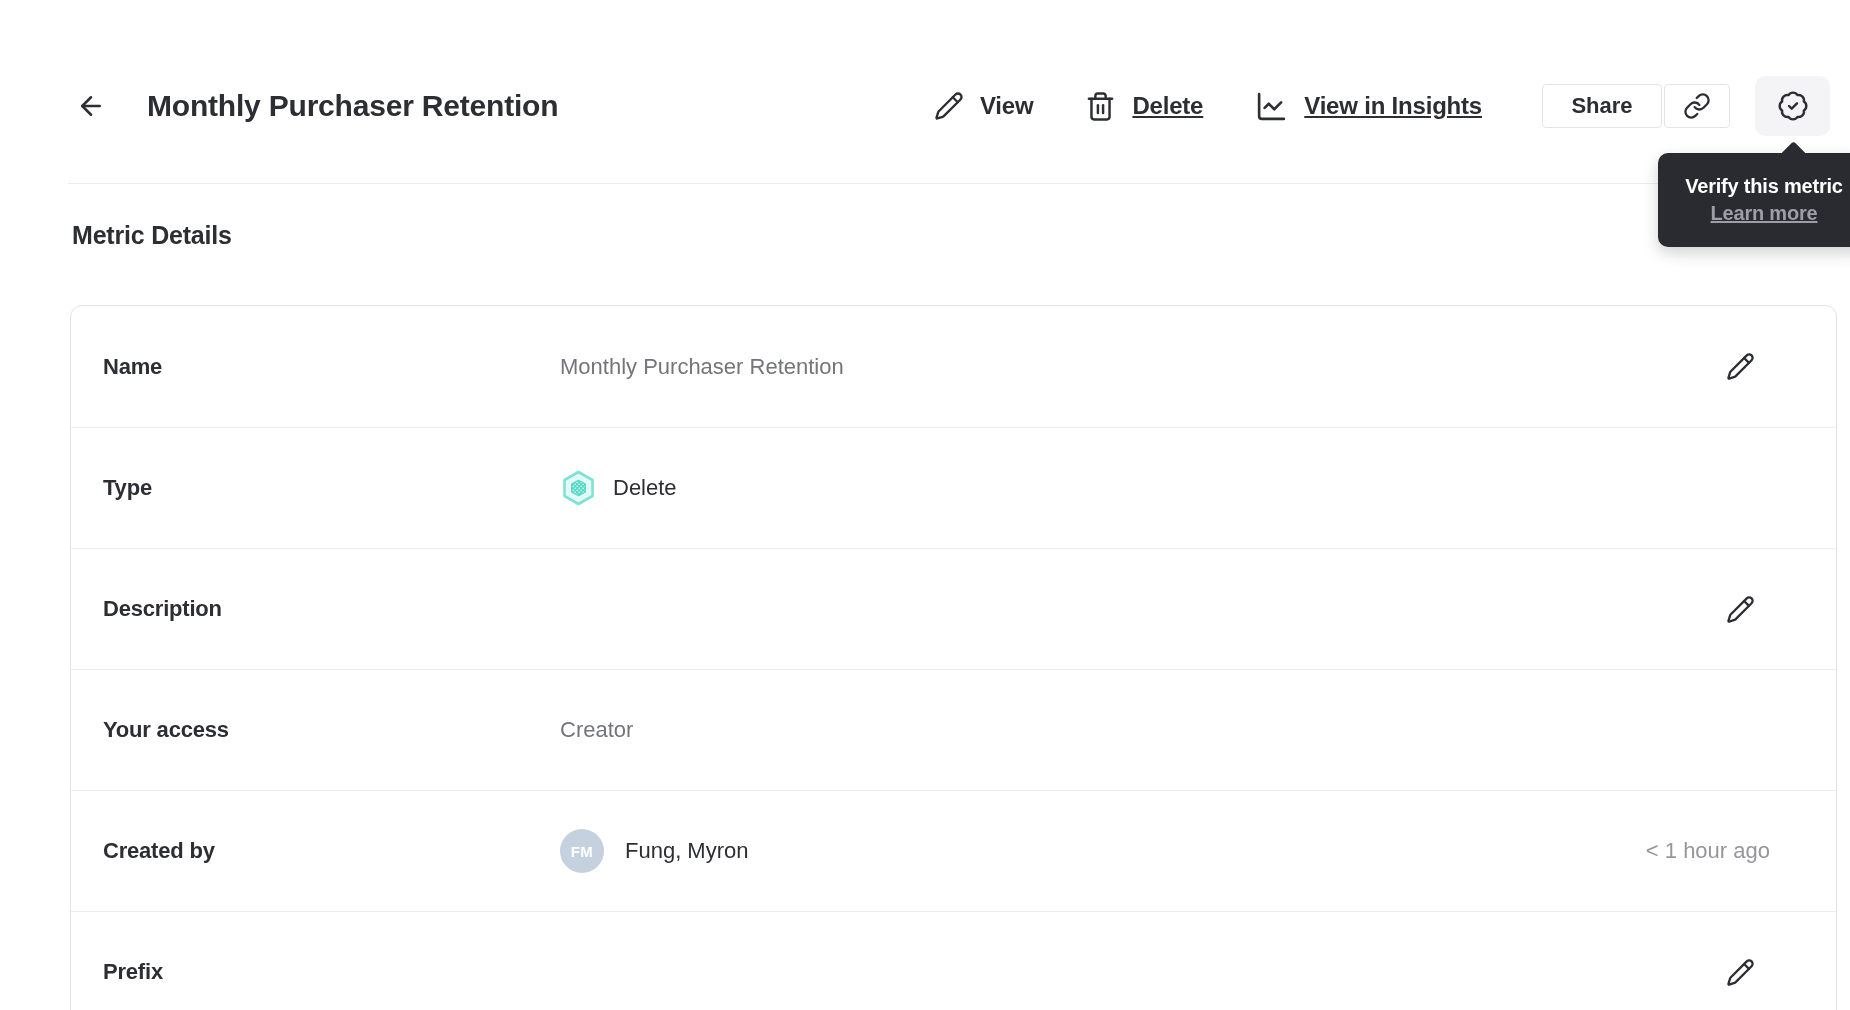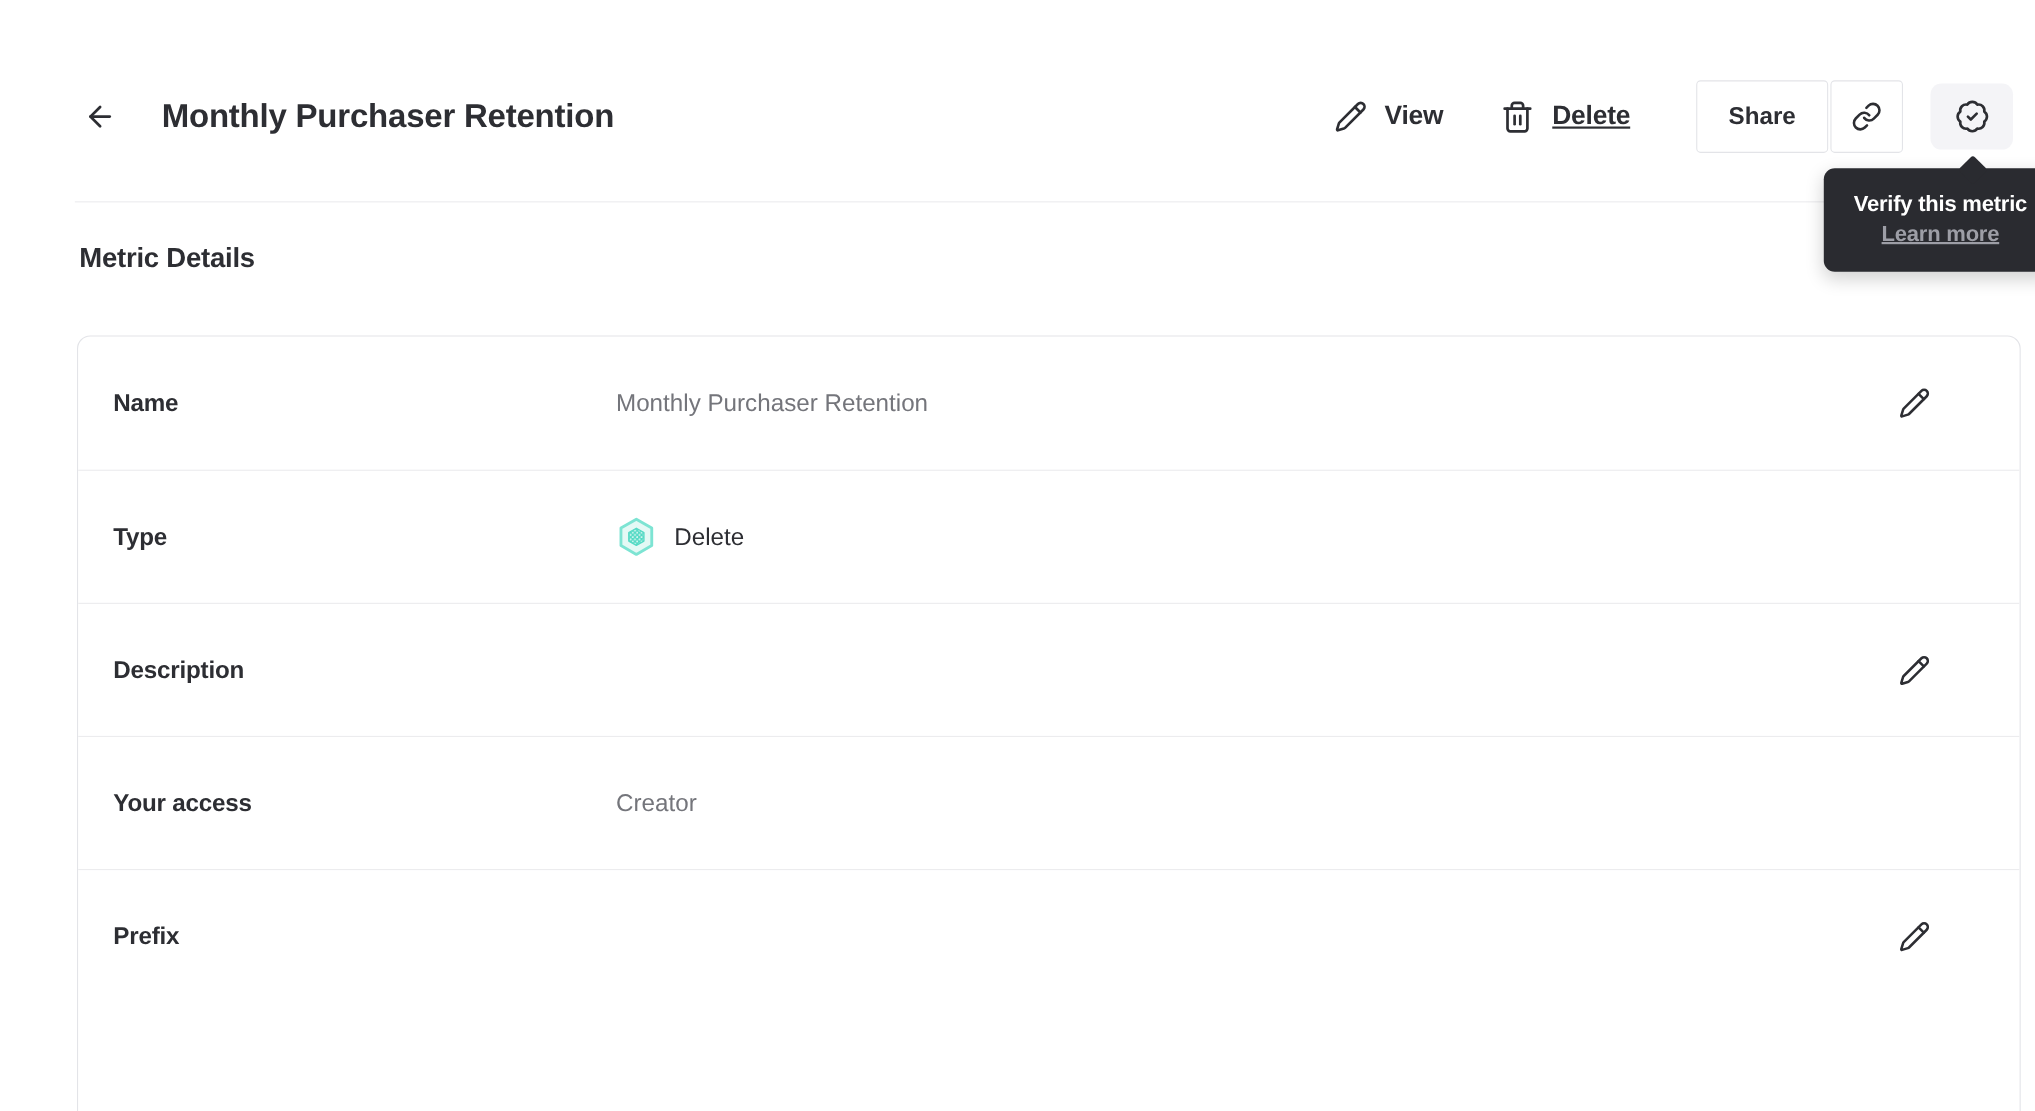--- a/index.html
+++ b/index.html
@@ -32,21 +32,21 @@
     display:flex; align-items:center;
   }
   .action-group {
     display:flex; align-items:center; gap:16px;
     background:none; border:none; cursor:pointer; color:var(--ink,#2d2e33);
     font-family:inherit; font-size:24px; font-weight:600; letter-spacing:-0.2px;
   }
   .action-group + .action-group { margin-left:52px;text-decoration:underline; }
   .btn {
     display:flex; align-items:center; justify-content:center;
-    height:66px; background:#fff; cursor:pointer; color:var(--ink,#2d2e33);
+    height:44px; background:#fff; cursor:pointer; color:var(--ink,#2d2e33);
     border:1px solid var(--border,#e3e4e8); border-radius:4px;
     font-family:inherit; font-size:22px; font-weight:600;
   }
   .share-btn { width:120px; margin-left:60px; }
   .link-btn  { width:66px;  margin-left:2px; }
   .verify-btn {
     width:75px; height:60px; margin-left:25px;
     display:flex; align-items:center; justify-content:center;
     background: var(--verify-bg, #f4f4f7); border:none; border-radius:10px;
     cursor:pointer; color:var(--ink,#2d2e33);
@@ -134,20 +134,27 @@
         <svg width="31" height="31" viewBox="0 0 24 24" fill="none" stroke="currentColor" stroke-width="1.9" stroke-linecap="round" stroke-linejoin="round">
             <path d="M3 6h18"></path>
             <path d="M19 6v14a2 2 0 0 1-2 2H7a2 2 0 0 1-2-2V6"></path>
             <path d="M8 6V4a2 2 0 0 1 2-2h4a2 2 0 0 1 2 2v2"></path>
             <line x1="10" x2="10" y1="11" y2="17"></line>
             <line x1="14" x2="14" y1="11" y2="17"></line>
           </svg>
         <span>Delete</span>
       </button>
 
+      <button class="action-group">
+        <svg width="33" height="33" viewBox="0 0 24 24" fill="none" stroke="currentColor" stroke-width="1.9" stroke-linecap="round" stroke-linejoin="round">
+            <path d="M3 3v16a2 2 0 0 0 2 2h16"></path>
+            <path d="m19 9-5 5-4-4-3 3"></path>
+          </svg>
+        <span>View in Insights</span>
+      </button>
 
       <button class="btn share-btn">
         <span>Share</span>
       </button>
 
       <button class="btn link-btn">
         <svg width="28" height="28" viewBox="0 0 24 24" fill="none" stroke="currentColor" stroke-width="2" stroke-linecap="round" stroke-linejoin="round">
             <path d="M10 13a5 5 0 0 0 7.54.54l3-3a5 5 0 0 0-7.07-7.07l-1.72 1.71"></path>
             <path d="M14 11a5 5 0 0 0-7.54-.54l-3 3a5 5 0 0 0 7.07 7.07l1.71-1.71"></path>
           </svg>
@@ -213,20 +220,28 @@
           </svg>
       </button>
     </div>
 
     <div class="row">
       <div class="row-label">Your access</div>
       <div class="row-value">Creator</div>
       <span></span>
     </div>
 
+    <div class="row">
+      <div class="row-label">Created by</div>
+      <div class="row-value dark">
+        <span class="avatar">FM</span>
+        <span>Fung, Myron</span>
+      </div>
+      <div class="row-meta">&lt; 1 hour ago</div>
+    </div>
 
     <div class="row">
       <div class="row-label">Prefix</div>
       <div class="row-value"></div>
       <button class="row-edit">
         <svg width="29" height="29" viewBox="0 0 24 24" fill="none" stroke="currentColor" stroke-width="1.9" stroke-linecap="round" stroke-linejoin="round">
             <path d="M21.174 6.812a1 1 0 0 0-3.986-3.987L3.842 16.174a2 2 0 0 0-.5.83l-1.321 4.352a.5.5 0 0 0 .623.622l4.353-1.32a2 2 0 0 0 .83-.497z"></path>
             <path d="m15 5 4 4"></path>
           </svg>
       </button>

